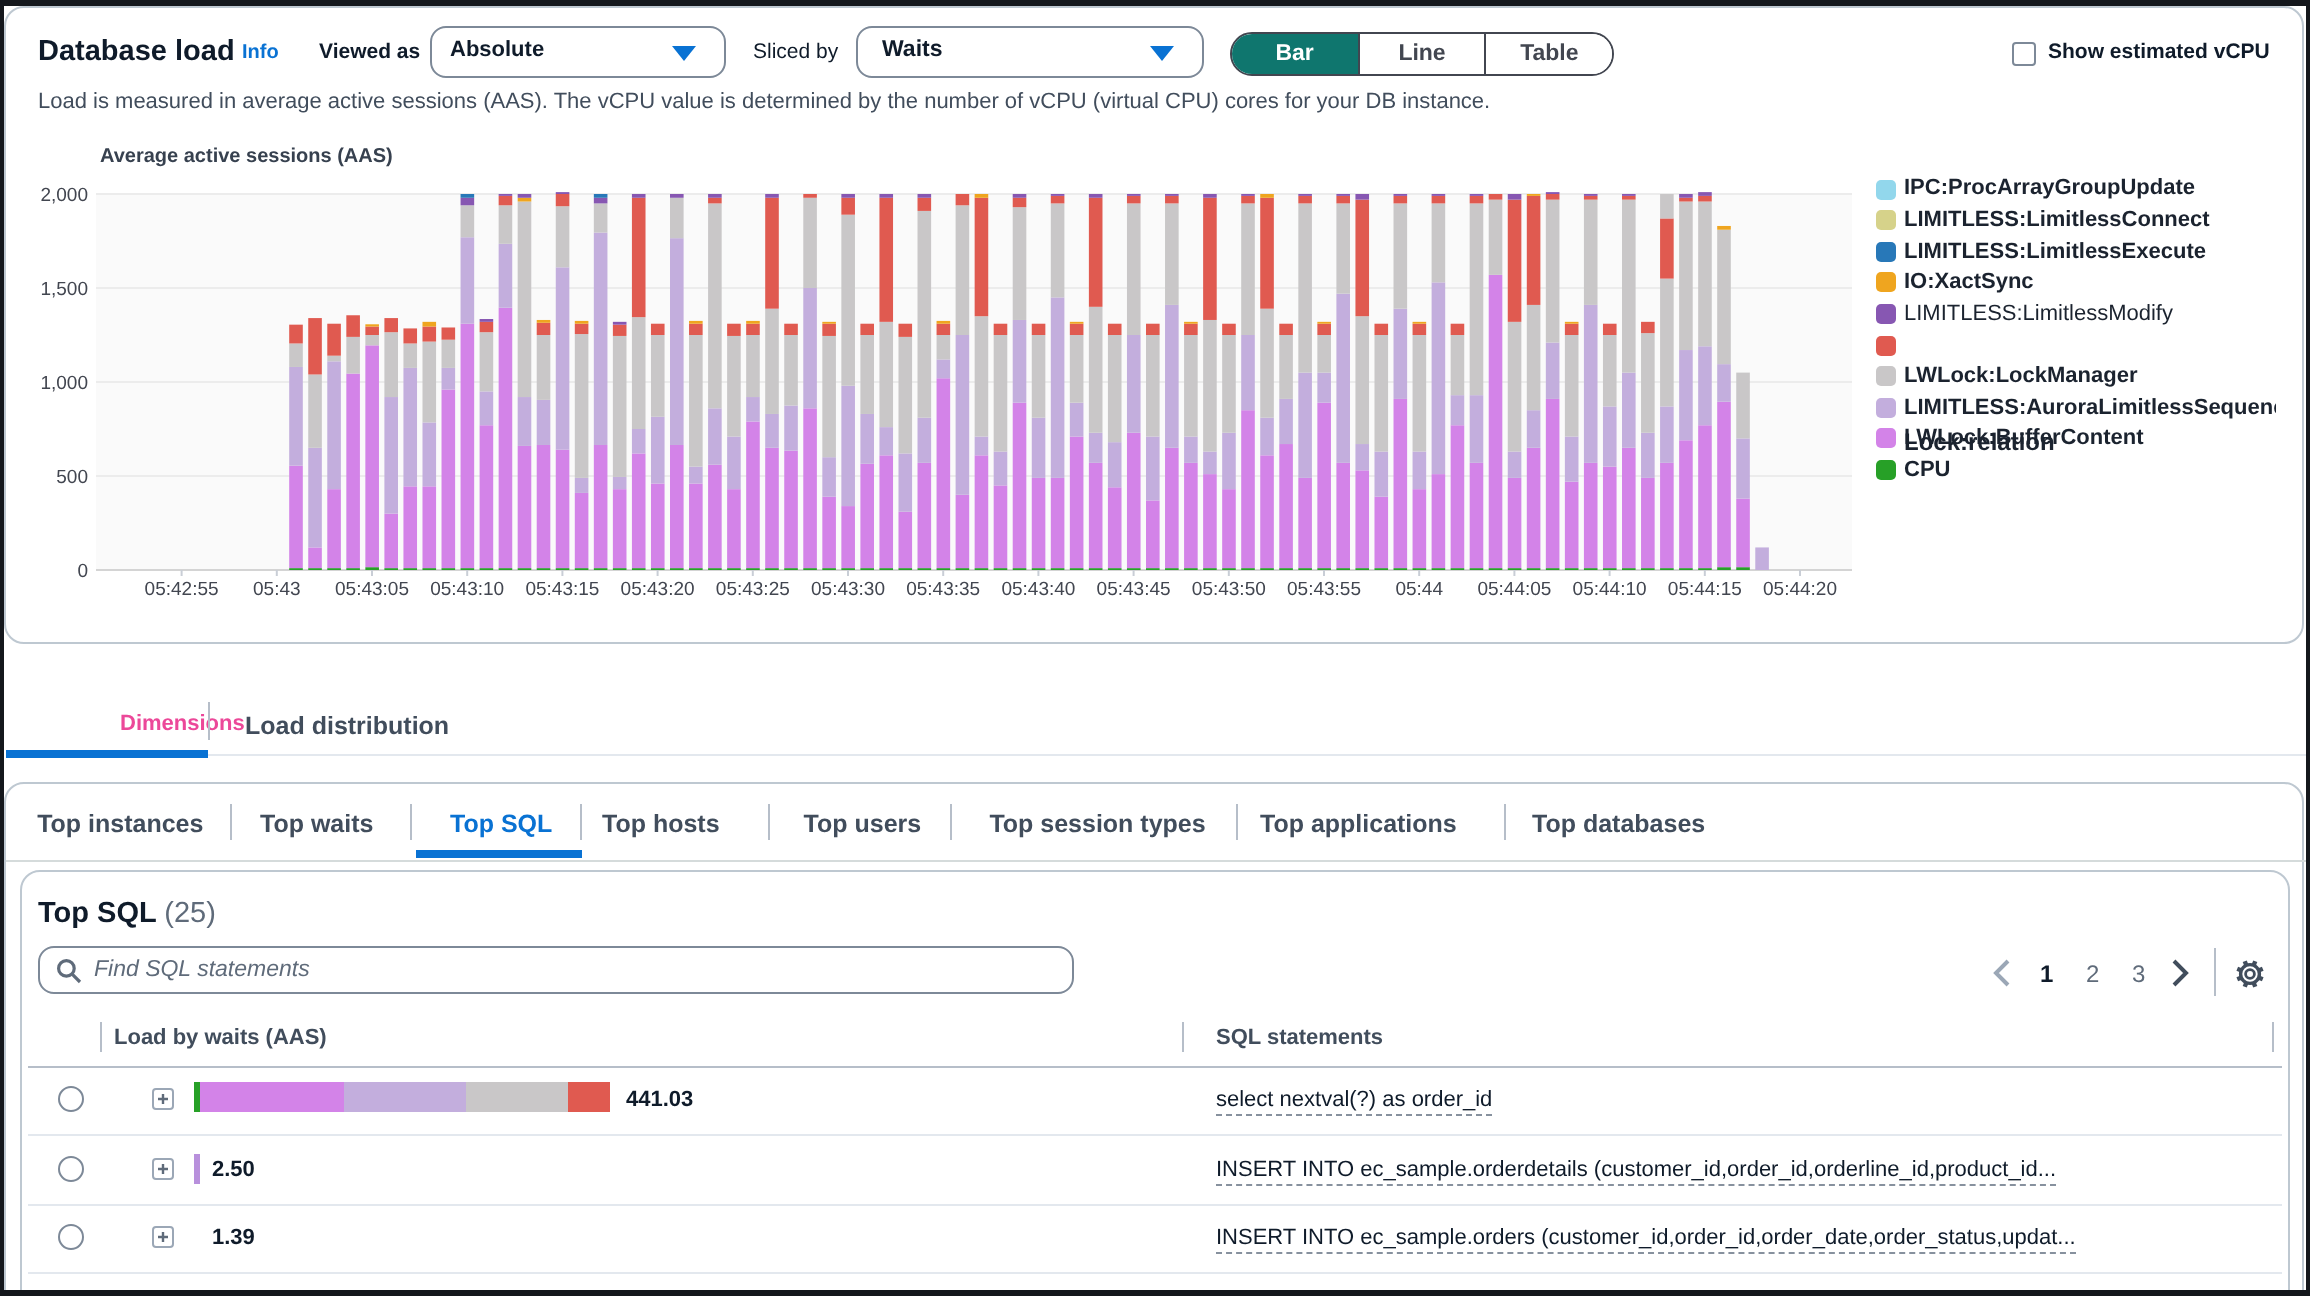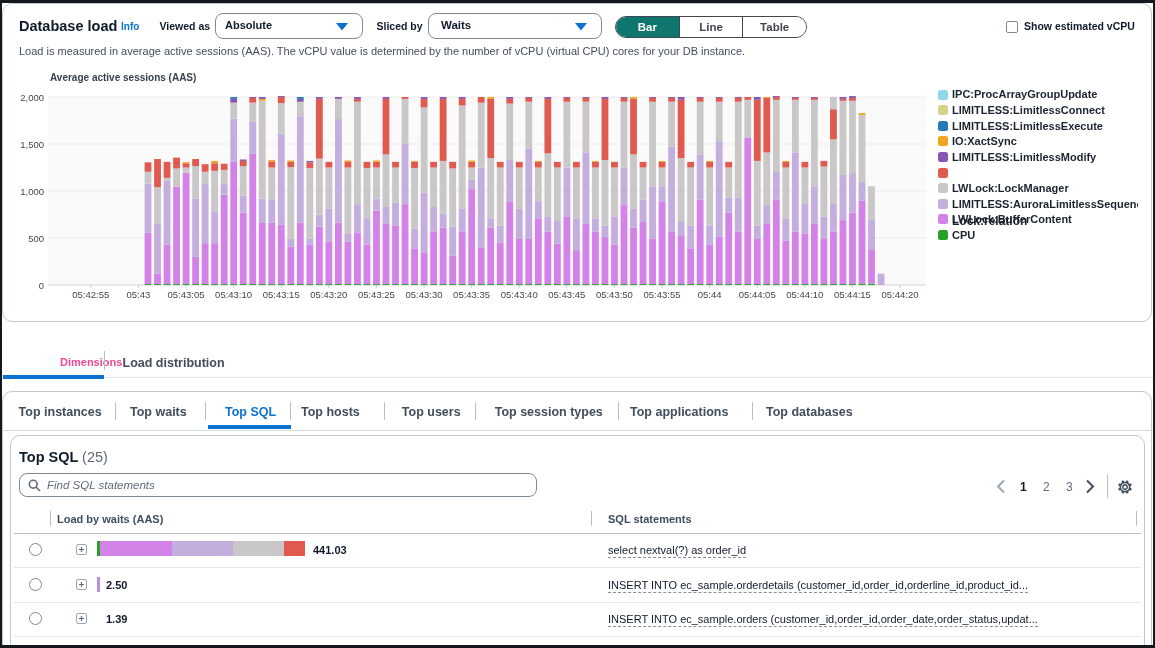--- a/index.html
+++ b/index.html
@@ -15,21 +15,21 @@
 <div class="abs" style="left:19px; top:17.5px; font-size:14.5px; font-weight:700; color:#0f1b2a;">Database load</div>
 <div class="abs" style="left:121px; top:20.5px; font-size:10px; font-weight:700; color:#0972d3;">Info</div>
 <div class="abs" style="left:159.5px; top:20px; font-size:10.5px; font-weight:600; color:#0f1b2a;">Viewed as</div>
 
 <div class="abs" style="left:215px; top:13px; width:148px; height:26px; border:1.7px solid #7d8998; border-radius:8px; background:#fff;"></div>
 <div class="abs" style="left:225px; top:19px; font-size:11px; font-weight:600; color:#0f1b2a;">Absolute</div>
 <svg class="abs" style="left:336px; top:23px;" width="12" height="8">
     <path d="M0 0 L12 0 L6 7.5 Z" fill="#0972d3"></path>
   </svg>
 
-<div class="abs" style="left:376.5px; top:20px; font-size:10.5px; font-weight:700; color:#0f1b2a;">Sliced by</div>
+<div class="abs" style="left:376.5px; top:20px; font-size:10.5px; font-weight:400; color:#0f1b2a;">Sliced by</div>
 
 <div class="abs" style="left:428px; top:13px; width:174px; height:26px; border:1.7px solid #7d8998; border-radius:8px; background:#fff;"></div>
 <div class="abs" style="left:441px; top:19px; font-size:11.5px; font-weight:600; color:#0f1b2a;">Waits</div>
 <svg class="abs" style="left:575px; top:23px;" width="12" height="8">
     <path d="M0 0 L12 0 L6 7.5 Z" fill="#0972d3"></path>
   </svg>
 
 <div class="abs" style="left:615px; top:15.5px; width:192px; height:22.5px; border:1.6px solid #424650; border-radius:12px; overflow:hidden; display:flex;">
   <div style="flex:1; background:#0f766e; color:#fff; font-size:11.5px; font-weight:700; display:flex; align-items:center; justify-content:center;">Bar</div>
   <div style="flex:1; background:#fff; color:#424650; font-size:11.5px; font-weight:700; display:flex; align-items:center; justify-content:center; border-left:1.6px solid #424650; border-right:1.6px solid #424650;">Line</div>
@@ -525,21 +525,21 @@
 
 <div class="abs" style="left:938px; top:89.5px; width:10px; height:10px; border-radius:2.5px; background:#92d7ec;"></div>
 <div class="abs" style="left:952px; top:88.3px; font-size:11px; font-weight:700; color:#1b232f; white-space:nowrap;">IPC:ProcArrayGroupUpdate</div>
 <div class="abs" style="left:938px; top:105.1px; width:10px; height:10px; border-radius:2.5px; background:#d6d28a;"></div>
 <div class="abs" style="left:952px; top:103.9px; font-size:11px; font-weight:700; color:#1b232f; white-space:nowrap;">LIMITLESS:LimitlessConnect</div>
 <div class="abs" style="left:938px; top:120.7px; width:10px; height:10px; border-radius:2.5px; background:#2878b8;"></div>
 <div class="abs" style="left:952px; top:119.5px; font-size:11px; font-weight:700; color:#1b232f; white-space:nowrap;">LIMITLESS:LimitlessExecute</div>
 <div class="abs" style="left:938px; top:136.3px; width:10px; height:10px; border-radius:2.5px; background:#efa51f;"></div>
 <div class="abs" style="left:952px; top:135.1px; font-size:11px; font-weight:700; color:#1b232f; white-space:nowrap;">IO:XactSync</div>
 <div class="abs" style="left:938px; top:151.9px; width:10px; height:10px; border-radius:2.5px; background:#8757b2;"></div>
-<div class="abs" style="left:952px; top:150.7px; font-size:11px; font-weight:700; color:#1b232f; white-space:nowrap;">LIMITLESS:LimitlessModify</div>
+<div class="abs" style="left:952px; top:150.7px; font-size:11px; font-weight:400; color:#1b232f; white-space:nowrap;">LIMITLESS:LimitlessModify</div>
 <div class="abs" style="left:938px; top:167.5px; width:10px; height:10px; border-radius:2.5px; background:#e05a50;"></div>
 <div class="abs" style="left:952px; top:166.3px; font-size:12px; font-weight:700; color:#1b232f; white-space:nowrap;margin-top:48px;">Lock:relation</div>
 <div class="abs" style="left:938px; top:183.1px; width:10px; height:10px; border-radius:2.5px; background:#c9c7c8;"></div>
 <div class="abs" style="left:952px; top:181.9px; font-size:11px; font-weight:700; color:#1b232f; white-space:nowrap;">LWLock:LockManager</div>
 <div class="abs" style="left:938px; top:198.7px; width:10px; height:10px; border-radius:2.5px; background:#c3aedd;"></div>
 <div class="abs" style="left:952px; top:197.5px; font-size:11px; font-weight:700; color:#1b232f; white-space:nowrap; max-width:186px; overflow:hidden;">LIMITLESS:AuroraLimitlessSequenceRe</div>
 <div class="abs" style="left:938px; top:214.3px; width:10px; height:10px; border-radius:2.5px; background:#d383e8;"></div>
 <div class="abs" style="left:952px; top:213.1px; font-size:11px; font-weight:700; color:#1b232f; white-space:nowrap;">LWLock:BufferContent</div>
 <div class="abs" style="left:938px; top:229.9px; width:10px; height:10px; border-radius:2.5px; background:#27a027;"></div>
 <div class="abs" style="left:952px; top:228.7px; font-size:11px; font-weight:700; color:#1b232f; white-space:nowrap;">CPU</div>

